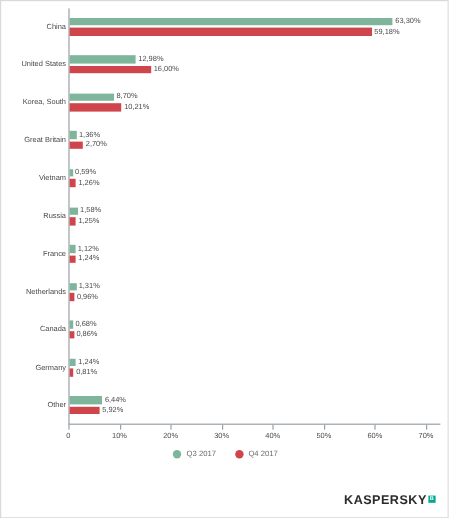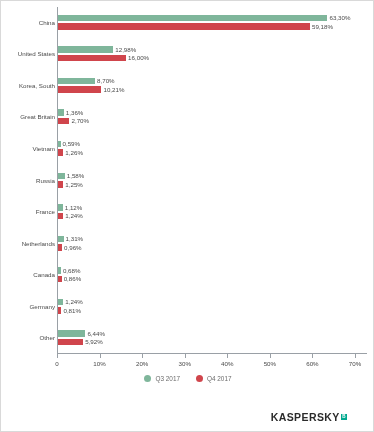--- a/index.html
+++ b/index.html
@@ -120,21 +120,21 @@
     color: #6b6b6b;
   }
   
   #footer {
     position: absolute;
     left: 0;
     bottom: 8px;
     width: 374px;
     display: flex;
     justify-content: flex-end;
-    padding-right: 28px;
+    padding-right: 12px;
     box-sizing: border-box;
     align-items: baseline;
   }
   #kaspersky-wordmark {
     font-size: 10.5px;
     font-weight: bold;
     letter-spacing: 0.4px;
     color: #2b2b2b;
   }
   #kaspersky-mark {

